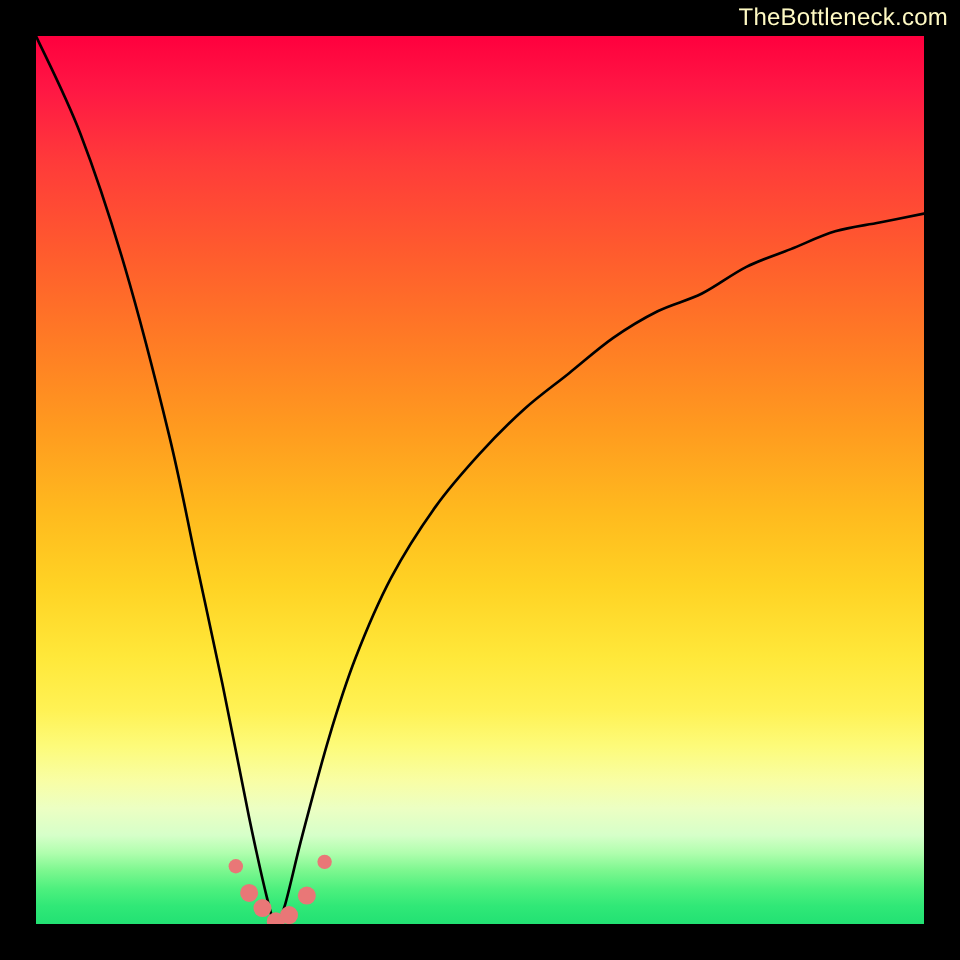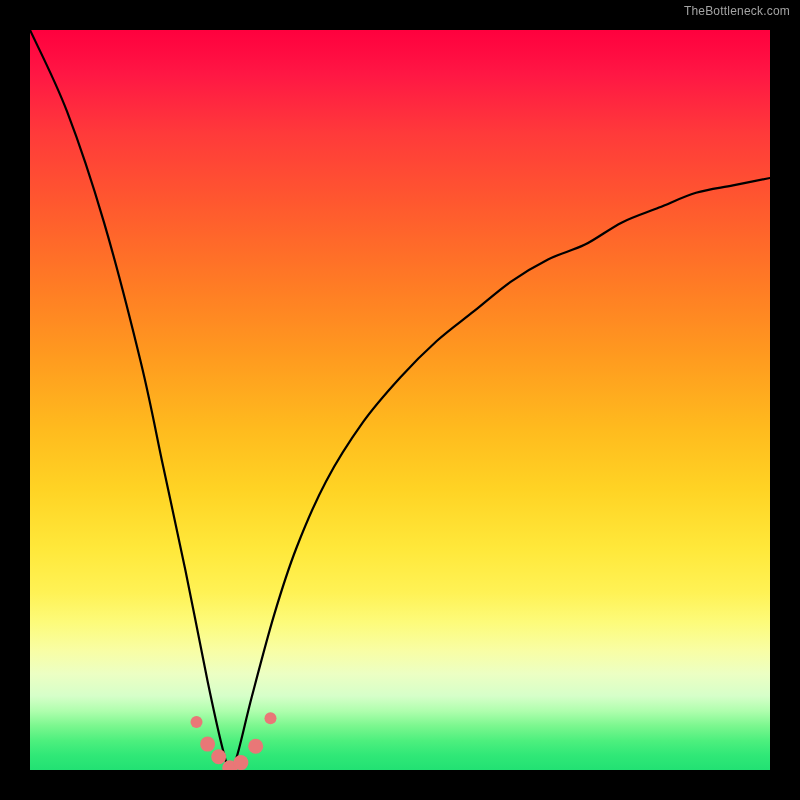--- a/index.html
+++ b/index.html
@@ -14,22 +14,22 @@
   .frame {
     position: relative;
     width: 800px;
     height: 800px;
     background: #000;
   }
   .watermark {
     position: absolute;
     top: 4px;
     right: 10px;
-    color: #a3a3a3;
-    font-size: 12px;
+    color: #fef9c3;
+    font-size: 20px;
     letter-spacing: 0.2px;
     z-index: 10;
   }
   .plot-area {
     position: absolute;
     left: 30px;
     top: 30px;
     width: 740px;
     height: 740px;
     overflow: hidden;

